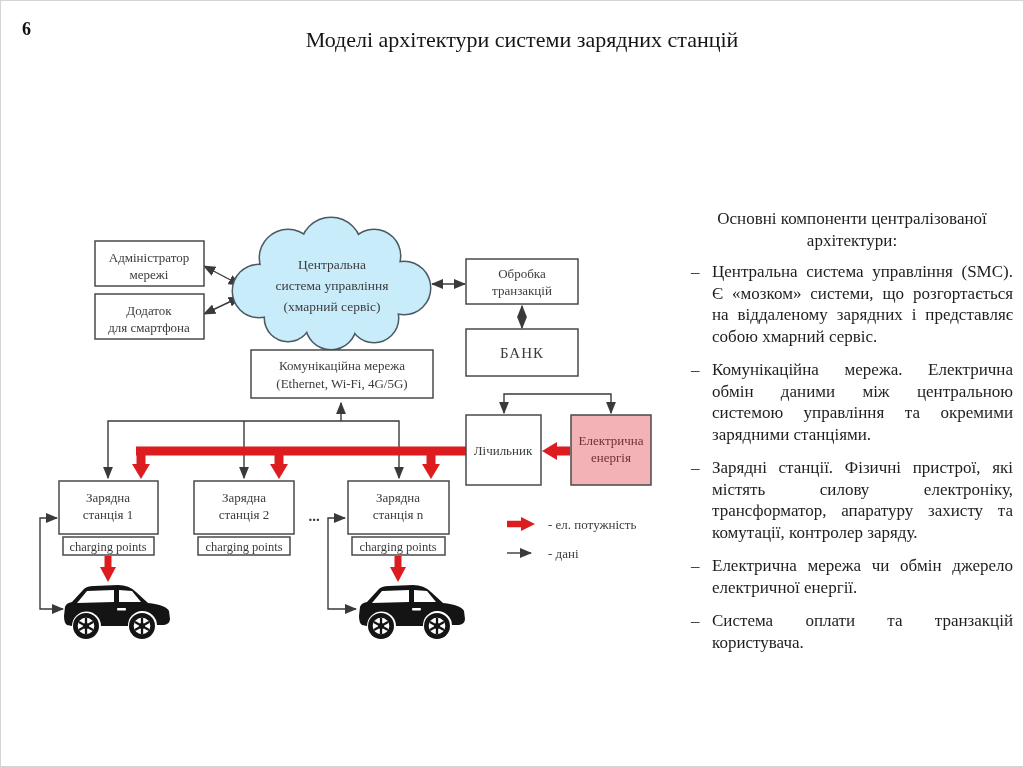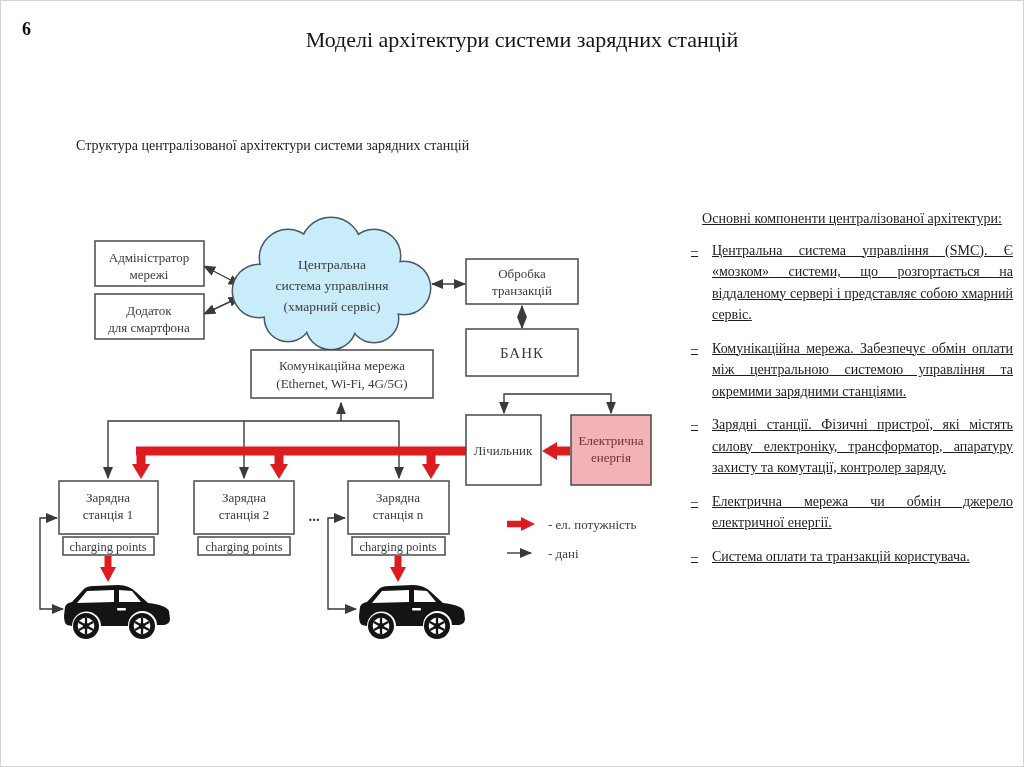--- a/index.html
+++ b/index.html
@@ -13,34 +13,33 @@
     font-size:22px;color:#151515;padding-left:46px;box-sizing:border-box;}
   #subtitle{position:absolute;left:75px;top:137px;font-size:14px;color:#222;}
   #diagram-svg{position:absolute;left:25px;top:205px;}
   .boxlbl{font-size:13px;fill:#3c3c3c;}
   .cloudlbl{font-size:13.5px;fill:#3c3c3c;}
   .banklbl{font-size:15px;fill:#3c3c3c;letter-spacing:1px;}
   .cplbl{font-size:12.5px;fill:#3c3c3c;}
   .energylbl{font-size:13px;fill:#713034;}
   .leglbl{font-size:13px;fill:#3c3c3c;}
   .dotslbl{font-size:15px;font-weight:bold;fill:#3c3c3c;}
-  #right-col{position:absolute;left:690px;top:207px;width:322px;font-size:14px;
-    line-height:21.5px;color:#1e1e1e;text-decoration:underline;}
+  #right-col{position:absolute;left:690px;top:207px;width:322px;font-size:17px;
+    line-height:21.5px;color:#1e1e1e;}
   #right-col-heading{text-align:center;margin-bottom:10px;}
   .bullet{display:flex;margin-bottom:12px;}
   .bullet .dash{width:21px;flex:0 0 21px;}
   .bullet .btext{flex:1;text-align:justify;text-align-last:left;}
 </style>
 </head>
 <body>
 
 <div id="page">
   <div id="page-number">6</div>
   <div id="slide-title">Моделі архітектури системи зарядних станцій</div>
-  <div id="subtitle">Структура централізованої архітектури системи зарядних станцій</div>
 
   <svg id="diagram-svg" width="660" height="470" viewBox="0 0 660 470">
     <defs>
       <marker id="arr" viewBox="0 0 10 8" refX="9" refY="4" markerWidth="9" markerHeight="7.2" orient="auto-start-reverse">
         <path d="M0,0 L10,4 L0,8 Z" fill="#3a3a3a"></path>
       </marker>
       <g id="car">
         <path d="M10,38 L11,29 Q12,25 18,24 L29,12 Q32,8 40,8 L64,7 Q75,7 82,14 L94,25 Q112,27 115,33 L116,41 Q116,46 110,47 L103,47 A14.5,14.5 0 0 0 74,48 L47,48 A14.5,14.5 0 0 0 18,48 L13,47 Q10,45 10,38 Z" fill="#141414"></path>
         <path d="M33,13 L60,12 L60,24 L23,25 Z" fill="#ffffff"></path>
         <path d="M65,12 L78,13 L87,24 L65,24 Z" fill="#ffffff"></path>
@@ -177,25 +176,25 @@
     <text class="leglbl" x="522" y="352">- дані</text>
 
     <use href="#car" x="28" y="372"></use>
     <use href="#car" x="323" y="372"></use>
   </svg>
 
   <div id="right-col">
     <div id="right-col-heading">Основні компоненти централізованої архітектури:</div>
     <div class="bullet">
       <span class="dash">–</span>
-      <div class="btext">Центральна система управління (SMC). Є «мозком» системи, що розгортається на віддаленому сервері і представляє собою хмарний сервіс.</div>
-    </div>
-    <div class="bullet">
-      <span class="dash">–</span>
-      <div class="btext">Комунікаційна мережа. Забезпечує обмін оплати між центральною системою управління та окремими зарядними станціями.</div>
+      <div class="btext">Центральна система управління (SMC). Є «мозком» системи, що розгортається на віддаленому зарядних і представляє собою хмарний сервіс.</div>
+    </div>
+    <div class="bullet">
+      <span class="dash">–</span>
+      <div class="btext">Комунікаційна мережа. Електрична обмін даними між центральною системою управління та окремими зарядними станціями.</div>
     </div>
     <div class="bullet">
       <span class="dash">–</span>
       <div class="btext">Зарядні станції. Фізичні пристрої, які містять силову електроніку, трансформатор, апаратуру захисту та комутації, контролер заряду.</div>
     </div>
     <div class="bullet">
       <span class="dash">–</span>
       <div class="btext">Електрична мережа чи обмін джерело електричної енергії.</div>
     </div>
     <div class="bullet">

